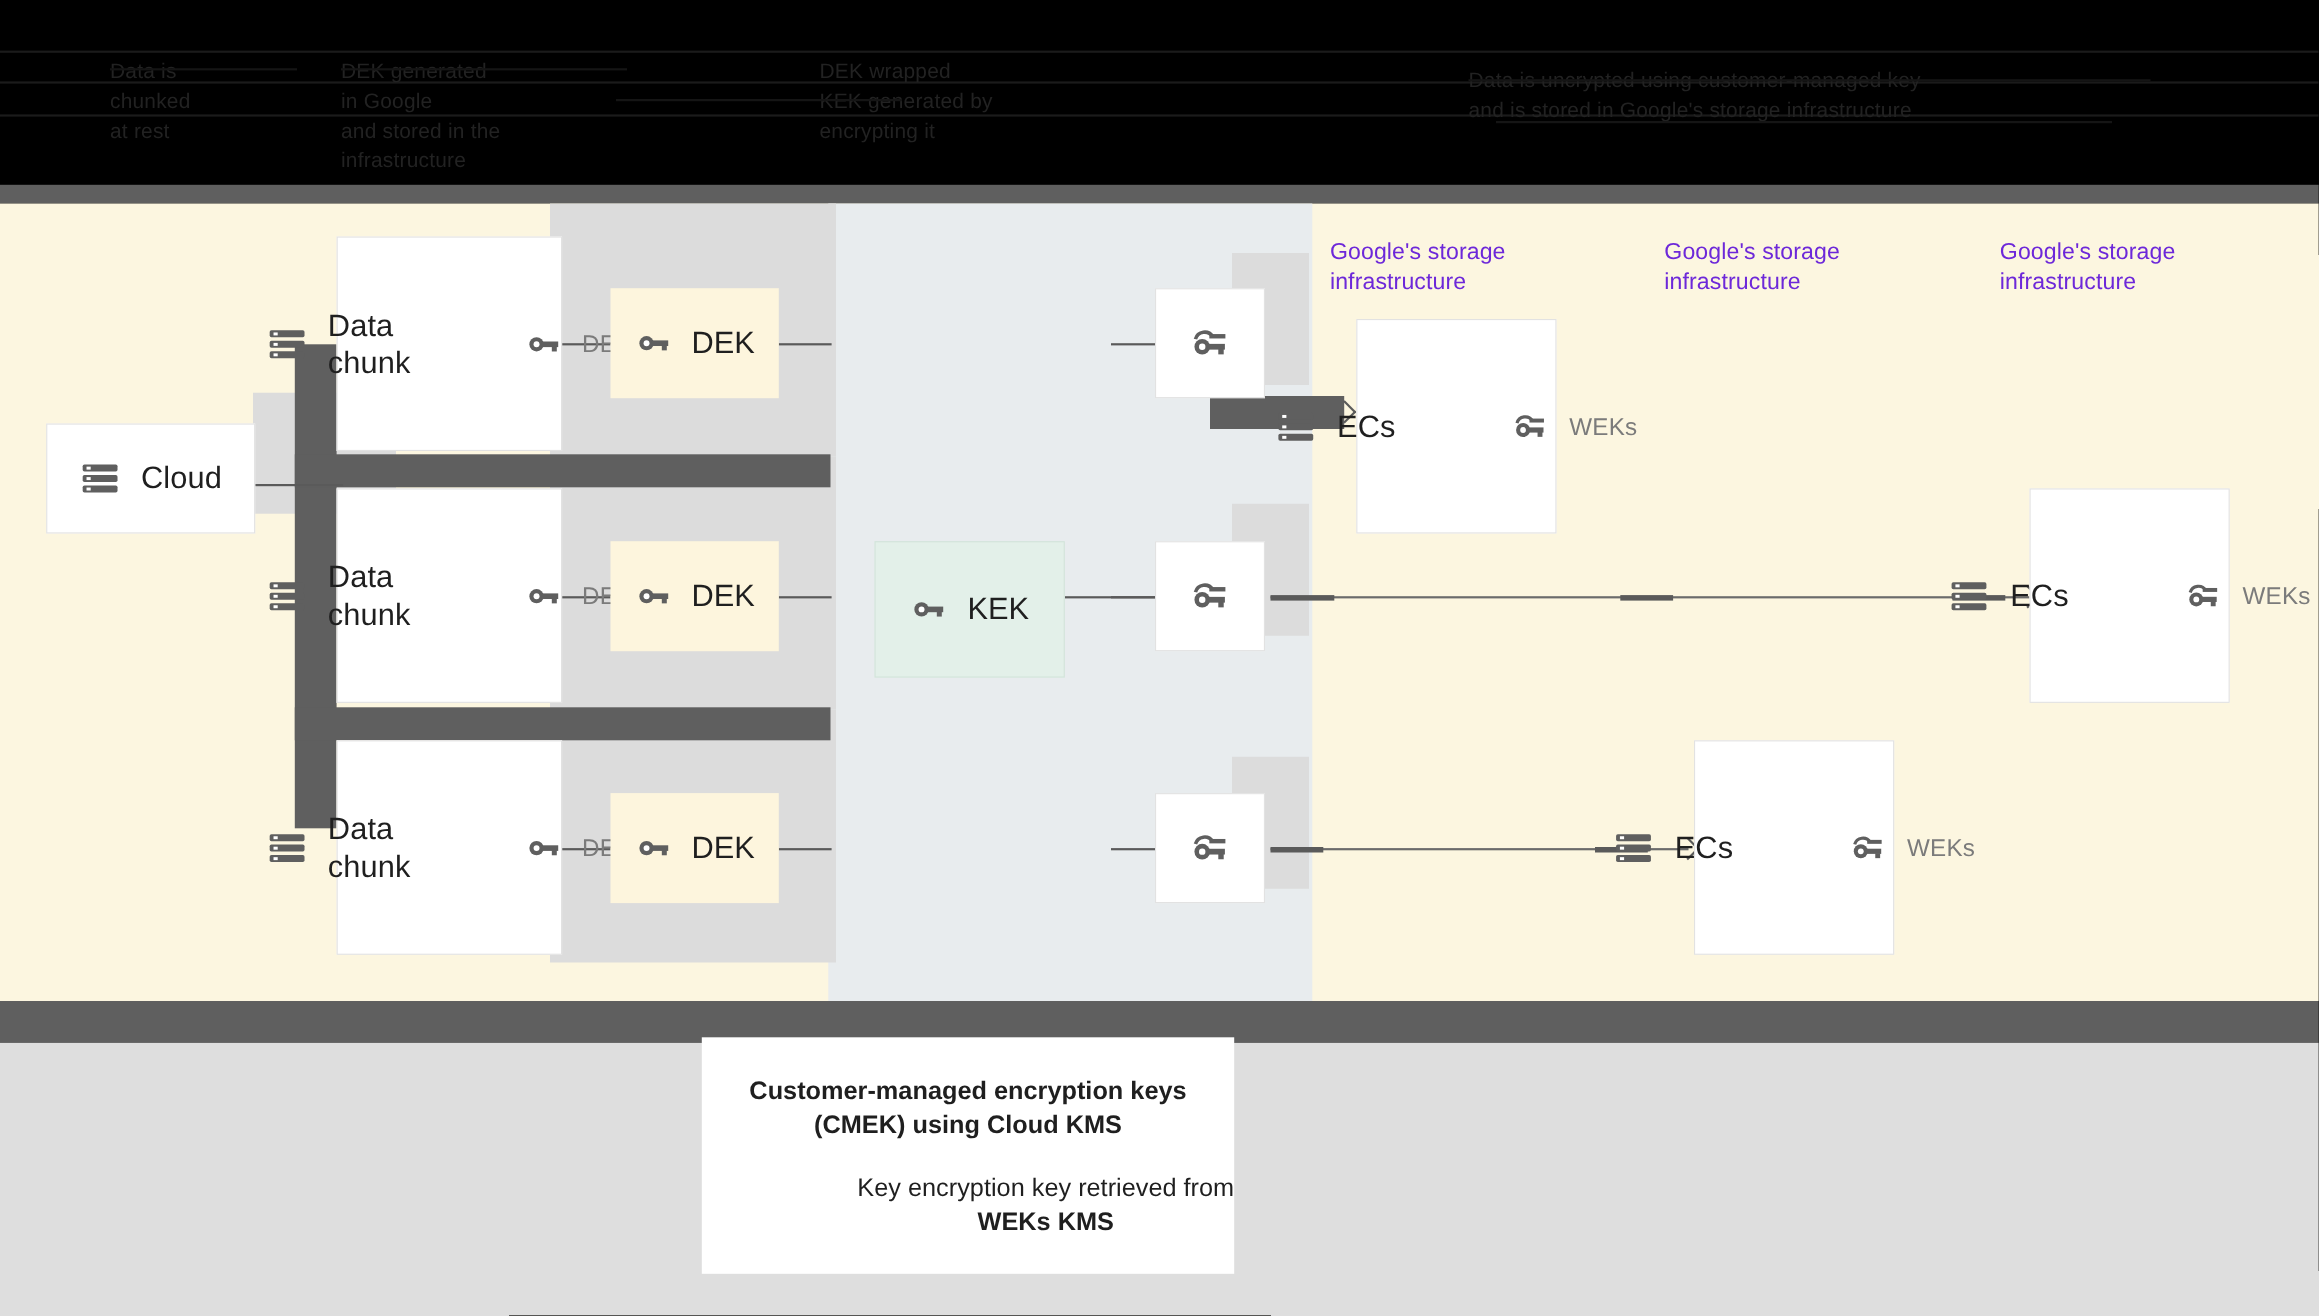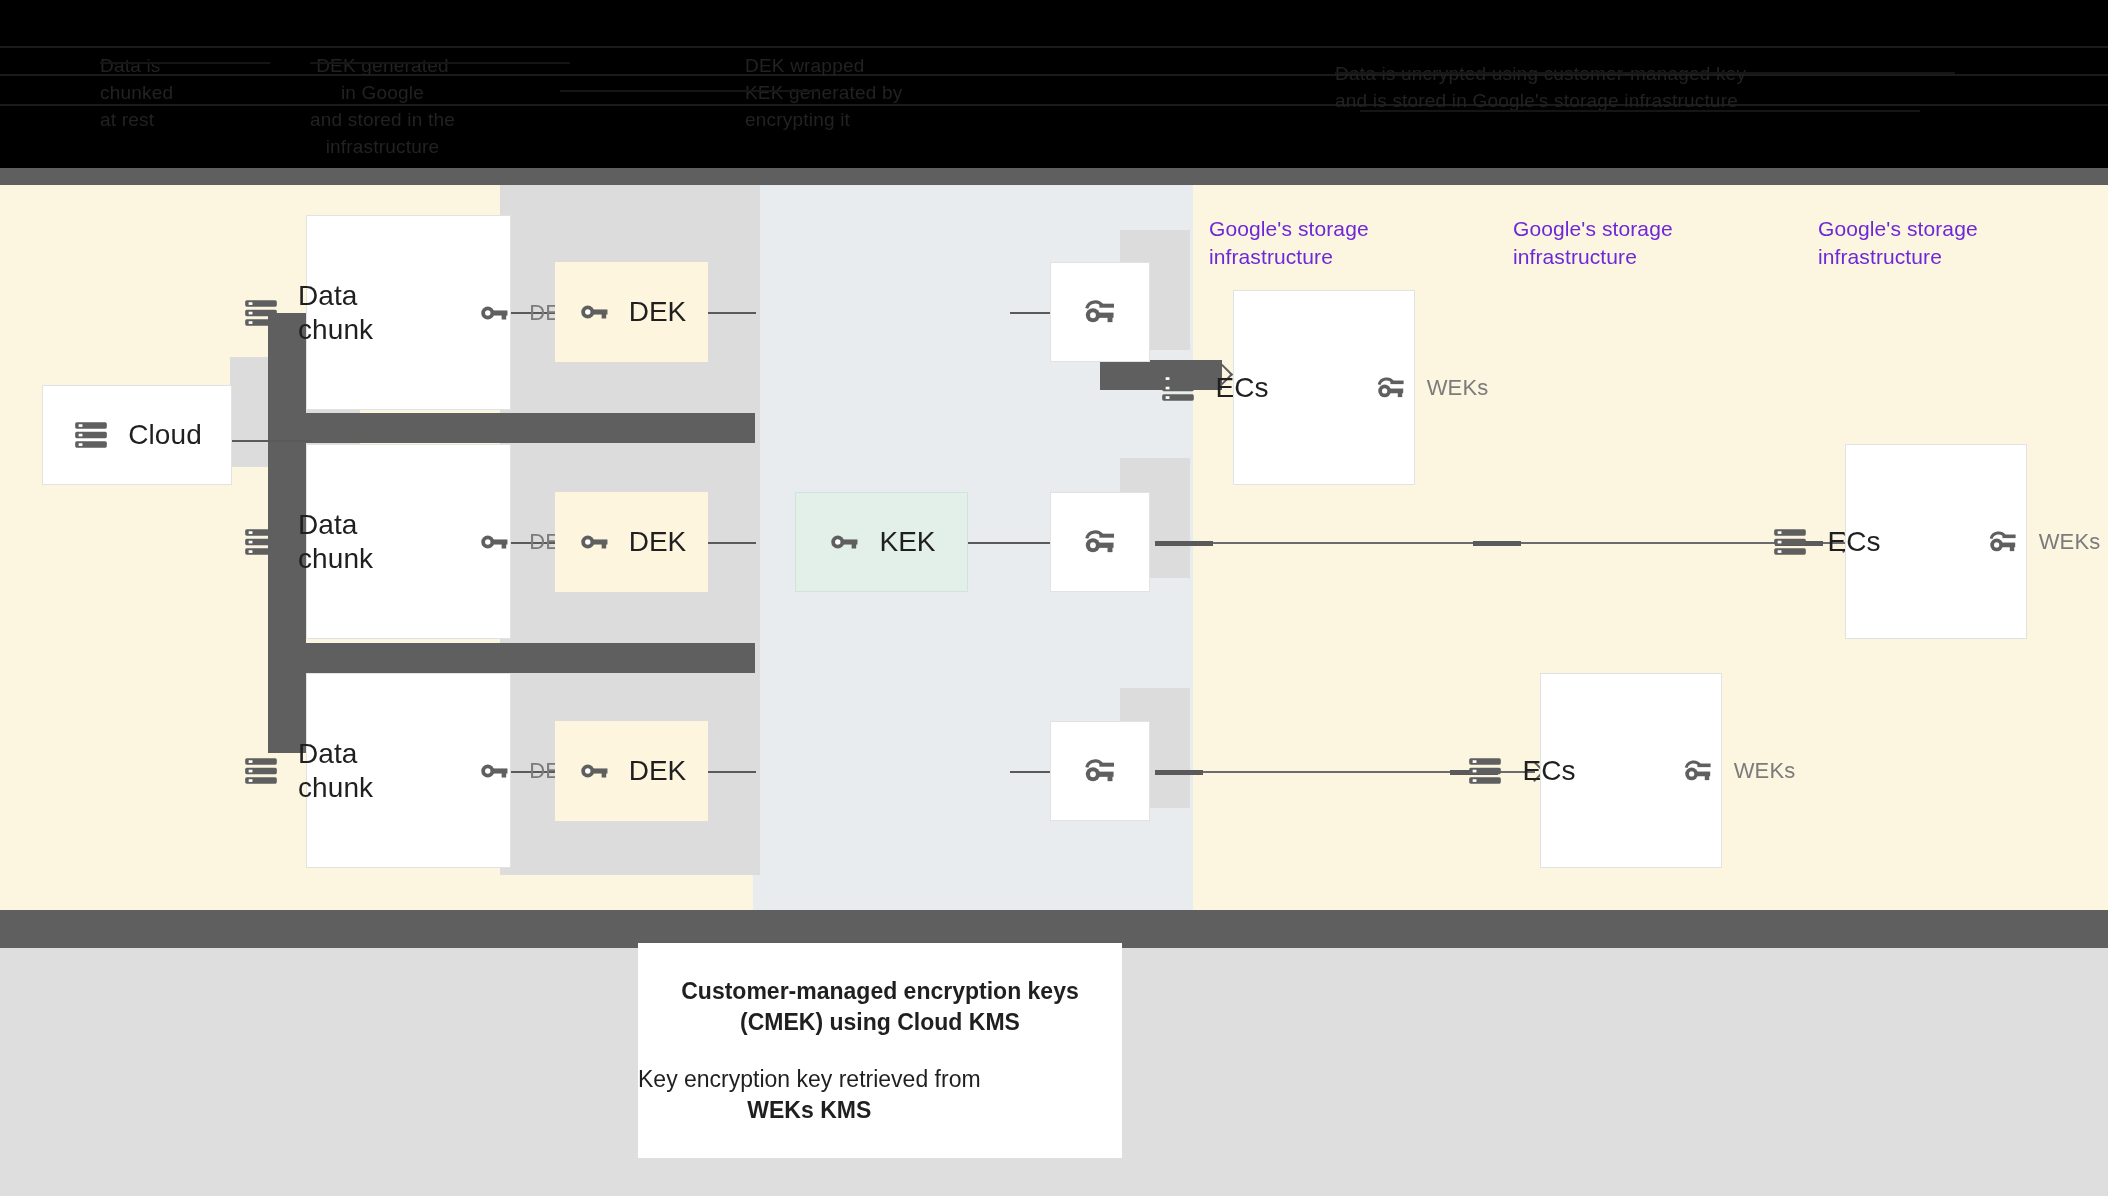--- a/index.html
+++ b/index.html
@@ -91,40 +91,40 @@
   }
 
   
   .footer {
     position: absolute; left: 0; top: 948px; width: 2108px; height: 248px;
     background: #dedede;
   }
   .caption {
     position: absolute; left: 638px; top: 943px; width: 484px; height: 215px;
     background: #ffffff; display: flex; flex-direction: column;
-    align-items: flex-start; justify-content: center; gap: 26px;
+    align-items: flex-end; justify-content: center; gap: 26px;
   }
   .caption p { text-align: center; font-size: 23px; line-height: 31px; color: #1f1f1f; }
   .caption .b { font-weight: bold; }
 
   svg { display: block; }
 </style>
 </head>
 <body>
 
 <div id="stage">
 
   <div class="banner">
     <div class="banner-strip" style="top:46px;height:2px;"></div>
     <div class="banner-strip" style="top:74px;height:2px;"></div>
     <div class="banner-strip" style="top:104px;height:2px;"></div>
     <div class="banner-col" style="left:100px;top:52px;">Data is
 chunked
 at rest</div>
-    <div class="banner-col" style="left:310px;top:52px;text-align:center;">DEK generated
+    <div class="banner-col" style="left:310px;top:52px;">DEK generated
 in Google
 and stored in the
 infrastructure</div>
     <div class="banner-col" style="left:745px;top:52px;">DEK wrapped
 KEK generated by
 encrypting it</div>
     <div class="banner-col" style="left:1335px;top:60px;">Data is uncrypted using customer-managed key
 and is stored in Google's storage infrastructure</div>
     <div class="banner-rule" style="left:100px;top:62px;width:170px;"></div>
     <div class="banner-rule" style="left:310px;top:62px;width:260px;"></div>
@@ -308,21 +308,21 @@
         <svg width="34" height="34" viewBox="0 0 24 24">
           <circle cx="7.6" cy="12" r="4.6" fill="#5f5f5f"></circle>
             <circle cx="7.6" cy="12" r="1.9" fill="#fff"></circle>
           <rect x="10.5" y="10.2" width="11" height="3.6" fill="#5f5f5f"></rect>
           <rect x="17.4" y="13.3" width="3.2" height="3.3" fill="#5f5f5f"></rect>
         </svg>
       </span>
       <span>DEK</span>
     </div>
 
-    <div class="chip chip-kek" style="left:795px;top:307px;width:173px;height:100px;">
+    <div class="chip chip-kek" style="left:795px;top:307px;width:173px;height:124px;">
       <span>
         <svg width="34" height="34" viewBox="0 0 24 24">
           <circle cx="7.6" cy="12" r="4.6" fill="#5f5f5f"></circle>
             <circle cx="7.6" cy="12" r="1.9" fill="#fff"></circle>
           <rect x="10.5" y="10.2" width="11" height="3.6" fill="#5f5f5f"></rect>
           <rect x="17.4" y="13.3" width="3.2" height="3.3" fill="#5f5f5f"></rect>
         </svg>
       </span>
       <span>KEK</span>
     </div>

